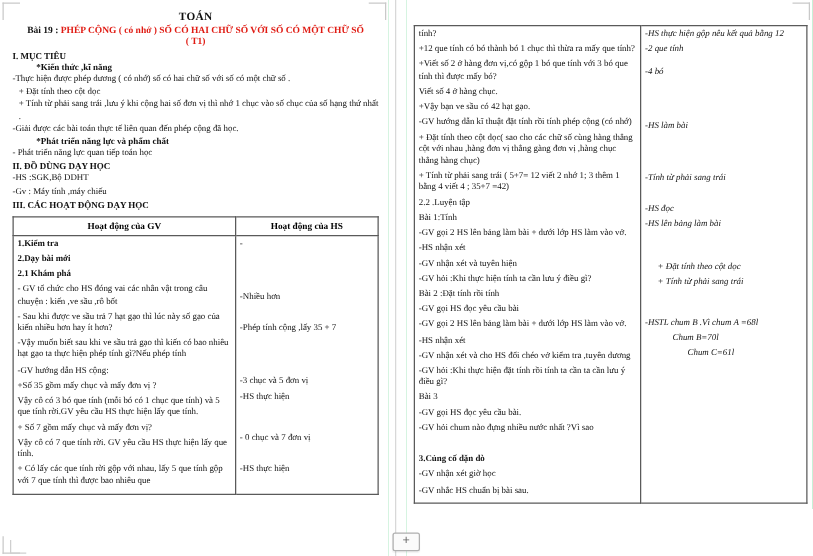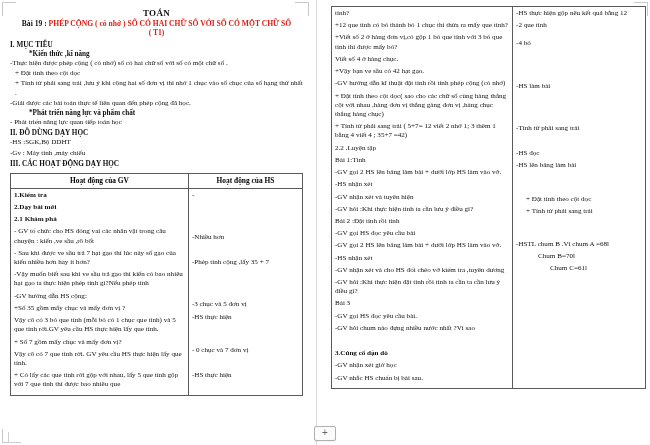--- a/index.html
+++ b/index.html
@@ -96,24 +96,24 @@
   .cell p.sp2{margin-bottom:16px;}
   .cell p.sp3{margin-bottom:24px;}
   .cell p.sp4{margin-bottom:33px;}
   .cell p.indent{margin-left:22px;}
   .cell p.indent2{margin-left:34px;}
   .cell p.plus{margin-left:10px;}
 
   .col-gv{width:61%;}
   .col-hs{width:39%;}
   .col-gv-r{width:58%;}
-  .col-hs-r{width:42%;}
+  .col-hs-r{width:42%;font-style:italic;}
 
   
-  table.act.cont{margin-top:2px;}
+  table.act.cont{margin-top:16px;}
 
   .addbar{
     position:absolute;
     left:0;right:0;bottom:4px;
     display:flex;justify-content:center;align-items:center;
     pointer-events:none;
   }
   .addbtn{
     width:20px;height:13px;
     border:1px solid #b0b0b0;
@@ -143,21 +143,21 @@
 
     <div class="doc-title">TOÁN</div>
 
     <div class="lesson-title" style="color: rgb(224, 27, 19);">
       <span class="lbl">Bài 19 : </span><span>PHÉP CỘNG ( có nhớ ) SỐ CÓ HAI CHỮ SỐ VỚI SỐ CÓ MỘT CHỮ SỐ</span>
       <div>( T1)</div>
     </div>
 
     <div class="sec-head">I. MỤC TIÊU</div>
     <div class="sub-head">*Kiến thức ,kĩ năng</div>
-    <div class="line">-Thực hiện được  phép cộng ( có nhớ) số có hai chữ số với số có một chữ số .</div>
+    <div class="line">-Thực hiện được  phép dương ( có nhớ) số có hai chữ số với số có một chữ số .</div>
     <div class="line ind">+ Đặt tính theo cột dọc</div>
     <div class="line ind">+ Tính từ phải sang trái ,lưu ý khi cộng hai số đơn vị thì nhớ 1 chục vào số chục của số hạng thứ nhất .</div>
     <div class="line">-Giải được các bài toán thực tế liên quan đến phép cộng đã học.</div>
     <div class="sub-head">*Phát triển năng lực và phẩm chất</div>
     <div class="line">- Phát triển năng lực quan tiếp toán học</div>
 
     <div class="sec-head">II. ĐỒ DÙNG DẠY HỌC</div>
     <div class="line">-HS :SGK,Bộ DDHT</div>
     <div class="line">-Gv : Máy tính ,máy chiếu</div>
 

